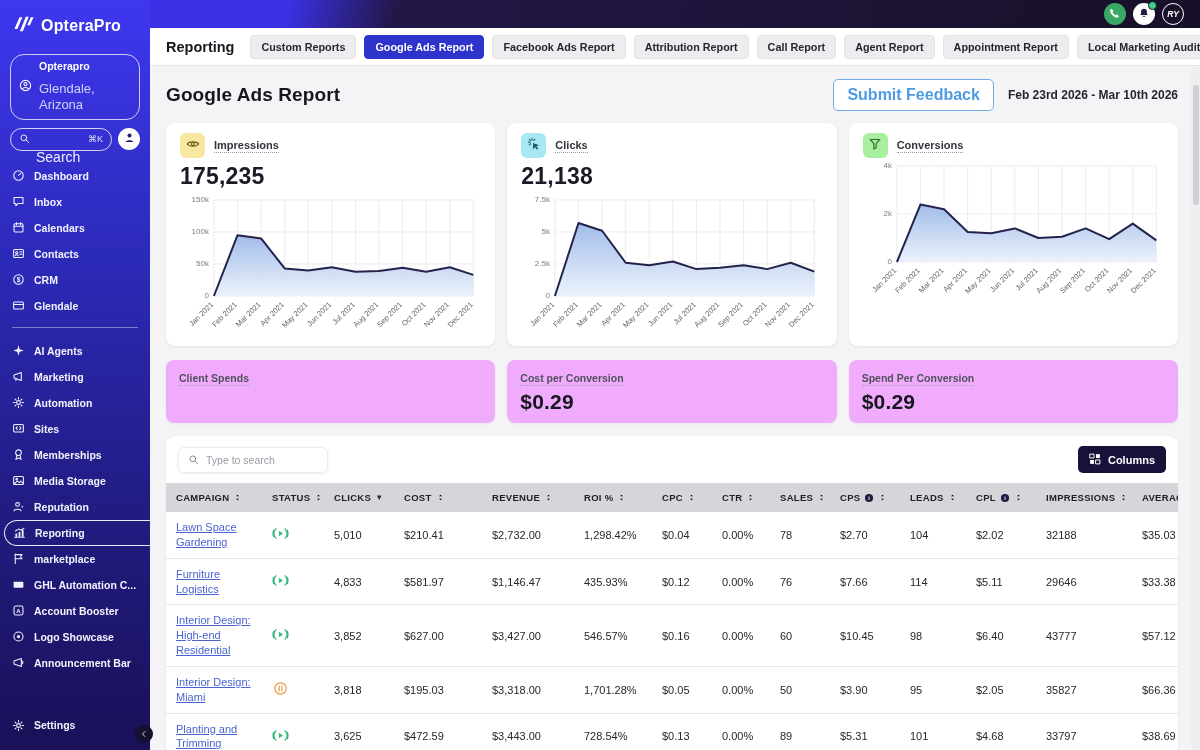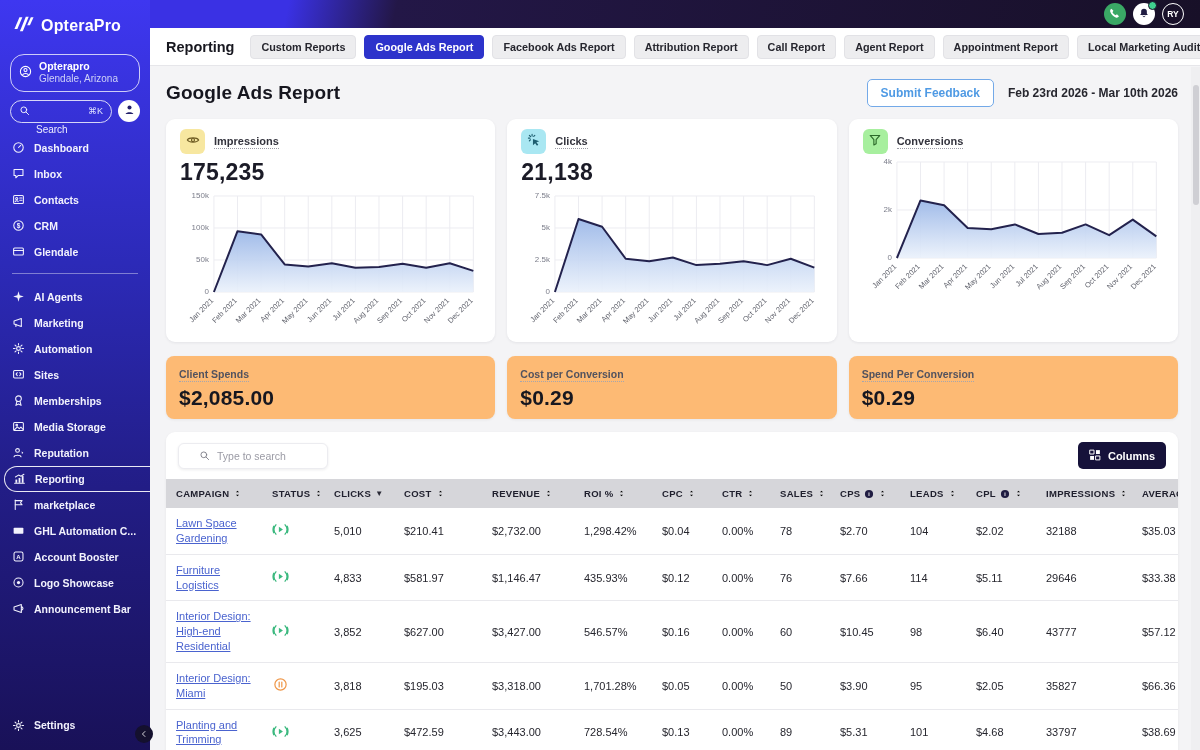--- a/index.html
+++ b/index.html
@@ -2,42 +2,42 @@
 <html><head>
 <meta charset="utf-8">
 <style>
   * { margin:0; padding:0; box-sizing:border-box; }
   html,body { width:1200px; height:750px; font-family:"Liberation Sans", sans-serif; background:#f4f4f6; overflow:hidden; }
   .app { position:relative; width:1200px; height:750px; overflow:hidden; }
 
   
   .topbar { position:absolute; top:0; left:0; width:1200px; height:28px;
     background:linear-gradient(102deg,#3a31e4 0%,#3a31e4 24%,#231747 33%,#181028 100%); z-index:3; }
-  .topbar-icons { position:absolute; right:16px; top:3px; display:flex; gap:7px; align-items:center; }
+  .topbar-icons { position:absolute; right:16px; top:3px; display:flex; gap:7px; align-items:center;font-style:italic; }
   .circle-btn { width:22px; height:22px; border-radius:50%; display:flex; align-items:center; justify-content:center; position:relative; }
   .circle-btn.phone { background:#3aa865; color:#fff; }
   .circle-btn.bell { background:#fff; color:#201c42; }
   .circle-btn.bell .dot { position:absolute; top:-2px; right:-2px; width:9px; height:9px; border-radius:50%; background:#3fd08e; border:1.5px solid #181028; }
   .circle-btn.avatar { border:1.5px solid #fff; color:#fff; font-size:8.5px; font-weight:700; }
   .circle-btn svg { width:12px; height:12px; }
 
   
   .sidebar { position:absolute; left:0; top:0; bottom:0; width:150px; z-index:4; color:#fff;
     background:linear-gradient(180deg,#3e37f0 0%,#2c2ab8 35%,#221d86 65%,#191158 100%);
     display:flex; flex-direction:column; }
   .logo { display:flex; align-items:center; gap:5px; padding:14px 12px 6px; }
   .logo svg { width:24px; height:20px; }
   .logo-text { font-size:16px; font-weight:700; letter-spacing:.2px; }
   .account-pill { margin:10px 10px 0; border:1px solid rgba(255,255,255,.75); border-radius:14px; padding:5px 8px; display:flex; gap:7px; align-items:center; cursor:pointer; }
   .account-pill .icon svg { width:13px; height:13px; }
   .acc-name { font-size:10.5px; font-weight:700; line-height:1.25; }
-  .acc-loc { font-size:10px; color:#cfd2f7; line-height:1.25; }
+  .acc-loc { font-size:13px; color:#cfd2f7; line-height:1.25;margin-top:8px; }
   .search-row { margin:8px 10px 0; display:flex; gap:6px; align-items:center; }
   .search-pill { flex:1; border:1px solid rgba(255,255,255,.8); border-radius:12px; height:23px; display:flex; align-items:center; gap:6px; padding:0 8px; cursor:text; }
-  .search-pill .label { font-size:10px; color:#eef; flex:1;margin-top:36px; }
+  .search-pill .label { font-size:14px; color:#eef; flex:1;margin-top:36px; }
   .search-pill .kbd { font-size:9px; color:#dfe2ff; }
   .search-pill .icon svg { width:11px; height:11px; }
   .profile-btn { width:22px; height:22px; border-radius:50%; background:#fff; color:#23206a; display:flex; align-items:center; justify-content:center; cursor:pointer; flex:0 0 auto; }
   .profile-btn svg { width:13px; height:13px; }
   nav.navlist { margin-top:12px; }
   .nav-item { display:flex; align-items:center; gap:9px; height:26px; padding:0 12px; font-size:10.5px; font-weight:600; color:#f2f2fd; cursor:pointer; white-space:nowrap; }
   .nav-item .icon { display:flex; }
   .nav-item .icon svg { width:13px; height:13px; }
   .nav-item.active { border:1px solid rgba(255,255,255,.9); border-right:none; border-radius:14px 0 0 14px; margin-left:4px; padding-left:8px; }
   .sb-divider { height:1px; background:rgba(255,255,255,.4); margin:8px 12px; }
@@ -52,40 +52,40 @@
   .tab { background:#ededef; border:1px solid #e2e2e6; border-radius:4px; padding:5px 10px; font-size:10.8px; font-weight:700; color:#26262e; cursor:pointer; white-space:nowrap; }
   .tab.active { background:#2d33cb; border-color:#2d33cb; color:#fff; }
 
   .content { flex:1; padding:13px 22px 0 16px; position:relative; overflow:hidden; }
   .vscroll { position:absolute; right:0; top:39px; bottom:0; width:9px; background:#efeff1; z-index:5; }
   .vthumb { position:absolute; top:18px; left:1.5px; width:6px; height:120px; border-radius:3px; background:#cfcfd4; }
 
   .page-head { display:flex; align-items:center; justify-content:space-between; margin-bottom:12px; }
   .page-head h1 { font-size:19px; font-weight:700; color:#16161f; letter-spacing:.1px; }
   .head-right { display:flex; align-items:center; gap:14px; overflow:hidden; white-space:nowrap; }
-  .feedback-btn { background:#fff; border:1px solid #73a9e8; color:#4f9ae4; border-radius:5px; padding:6px 13px; font-size:12px; font-weight:600; font-family:inherit; cursor:pointer; }
+  .feedback-btn { background:#fff; border:1px solid #73a9e8; color:#4f9ae4; border-radius:5px; padding:6px 13px; font-size:16px; font-weight:600; font-family:inherit; cursor:pointer; }
   .date-range { font-size:12px; font-weight:600; color:#26262e; }
 
   .metric-row { display:flex; gap:12px; margin-bottom:14px; }
   .metric-card { flex:1; background:#fff; border-radius:9px; box-shadow:0 1px 3px rgba(20,20,40,.07); padding:10px 14px 4px; }
   .chip-row { display:flex; align-items:center; gap:9px; }
   .chip { width:25px; height:25px; border-radius:6px; display:flex; align-items:center; justify-content:center; }
   .chip svg { width:14px; height:14px; }
   .metric-label { font-size:11px; font-weight:600; color:#33333d; border-bottom:1px dotted #9a9aa4; padding-bottom:1px; }
   .metric-value { font-size:23px; font-weight:600; color:#1b1b27; margin:5px 0 2px; letter-spacing:.2px; }
 
   .stat-row { display:flex; gap:12px; margin-bottom:13px; }
-  .stat-card { flex:1; background:#fdba74; border-radius:8px; box-shadow:0 1px 3px rgba(20,20,40,.06); padding:8px 13px 9px; }
+  .stat-card { flex:1; background:#f0abfc; border-radius:8px; box-shadow:0 1px 3px rgba(20,20,40,.06); padding:8px 13px 9px; }
   .stat-label { font-size:10.5px; font-weight:600; color:#52525e; border-bottom:1px dotted #a6a6ae; display:inline-block; padding-bottom:1px; }
   .stat-value { font-size:21px; font-weight:600; color:#17171f; margin-top:4px; letter-spacing:.2px; }
 
   
   .table-card { background:#fff; border-radius:9px 9px 0 0; box-shadow:0 1px 3px rgba(20,20,40,.06); overflow:hidden; }
   .table-toolbar { display:flex; align-items:center; justify-content:space-between; padding:10px 12px; }
-  .tsearch { display:flex; align-items:center; gap:7px; width:150px; height:26px; background:#fff; border:1px solid #ececf0; box-shadow:0 1px 3px rgba(20,20,40,.08); border-radius:6px; padding:0 20px; }
+  .tsearch { display:flex; align-items:center; gap:7px; width:150px; height:26px; background:#fff; border:1px solid #ececf0; box-shadow:0 1px 3px rgba(20,20,40,.08); border-radius:6px; padding:0 9px; }
   .tsearch svg { width:11px; height:11px; color:#7b7b85; }
   .tsearch input { border:none; outline:none; font-size:10.5px; width:100%; font-family:inherit; color:#26262e; background:transparent; }
   .tsearch input::placeholder { color:#9b9ba5; }
   .columns-btn { background:#16123a; color:#fff; border:none; border-radius:5px; height:27px; padding:0 11px; display:flex; align-items:center; gap:7px; font-size:11px; font-weight:600; font-family:inherit; cursor:pointer; }
   .columns-btn svg { width:12px; height:12px; }
   .table-wrap { overflow:hidden; }
   table.data { border-collapse:collapse; table-layout:fixed; width:1056px; }
   table.data th { background:#d6d6da; text-align:left; font-size:9.5px; font-weight:700; color:#20202e; letter-spacing:.3px; padding:9px 10px; white-space:nowrap; cursor:pointer; }
   table.data th .thwrap { display:flex; align-items:center; gap:4px; }
   .sort-glyph { color:#8f8f99; display:inline-flex; }
@@ -171,20 +171,29 @@
           </span>
           <span>Dashboard</span>
         </div>
         <div class="nav-item">
           <span class="icon">
             <svg viewBox="0 0 16 16">
               <path d="M2.5 3h11v7.5h-6L4.7 13.3v-2.8H2.5z"></path>
             </svg>
           </span>
           <span>Inbox</span>
+        </div>
+        <div class="nav-item">
+          <span class="icon">
+            <svg viewBox="0 0 16 16">
+              <rect x="2.5" y="3.5" width="11" height="10" rx="1.2"></rect>
+              <path d="M2.5 6.5h11M5.5 2v2.5M10.5 2v2.5"></path>
+            </svg>
+          </span>
+          <span>Calendars</span>
         </div>
         <div class="nav-item">
           <span class="icon">
             <svg viewBox="0 0 16 16">
               <rect x="2" y="3" width="12" height="10" rx="1.2"></rect>
               <circle cx="5.8" cy="6.8" r="1.3"></circle>
               <path d="M4 10.6c.5-1.5 3.1-1.5 3.6 0M9.5 6.2h2.8M9.5 9h2.8"></path>
             </svg>
           </span>
           <span>Contacts</span>
@@ -527,21 +536,21 @@
               <text x="175.8181818181818" y="113" font-size="7.5" fill="#63656f" text-anchor="end" transform="rotate(-45 175.8181818181818 113)">Jul 2021</text>
               <text x="199.45454545454547" y="113" font-size="7.5" fill="#63656f" text-anchor="end" transform="rotate(-45 199.45454545454547 113)">Aug 2021</text>
               <text x="223.0909090909091" y="113" font-size="7.5" fill="#63656f" text-anchor="end" transform="rotate(-45 223.0909090909091 113)">Sep 2021</text>
               <text x="246.72727272727272" y="113" font-size="7.5" fill="#63656f" text-anchor="end" transform="rotate(-45 246.72727272727272 113)">Oct 2021</text>
               <text x="270.3636363636364" y="113" font-size="7.5" fill="#63656f" text-anchor="end" transform="rotate(-45 270.3636363636364 113)">Nov 2021</text>
               <text x="294" y="113" font-size="7.5" fill="#63656f" text-anchor="end" transform="rotate(-45 294 113)">Dec 2021</text>
             </svg>
           </div>
         </div>
       <div class="stat-row" id="stat-cards">
-          <div class="stat-card"><span class="stat-label">Client Spends</span><div class="stat-value">$2,085.00</div></div>
+          <div class="stat-card"><span class="stat-label">Client Spends</span></div>
           <div class="stat-card"><span class="stat-label">Cost per Conversion</span><div class="stat-value">$0.29</div></div>
           <div class="stat-card"><span class="stat-label">Spend Per Conversion</span><div class="stat-value">$0.29</div></div>
         </div>
 
       <div class="table-card">
         <div class="table-toolbar">
           <div class="tsearch">
             <span class="icon"><svg viewBox="0 0 16 16">
                   <circle cx="7" cy="7" r="4.2"></circle>
                   <line x1="10.3" y1="10.3" x2="14" y2="14"></line>

